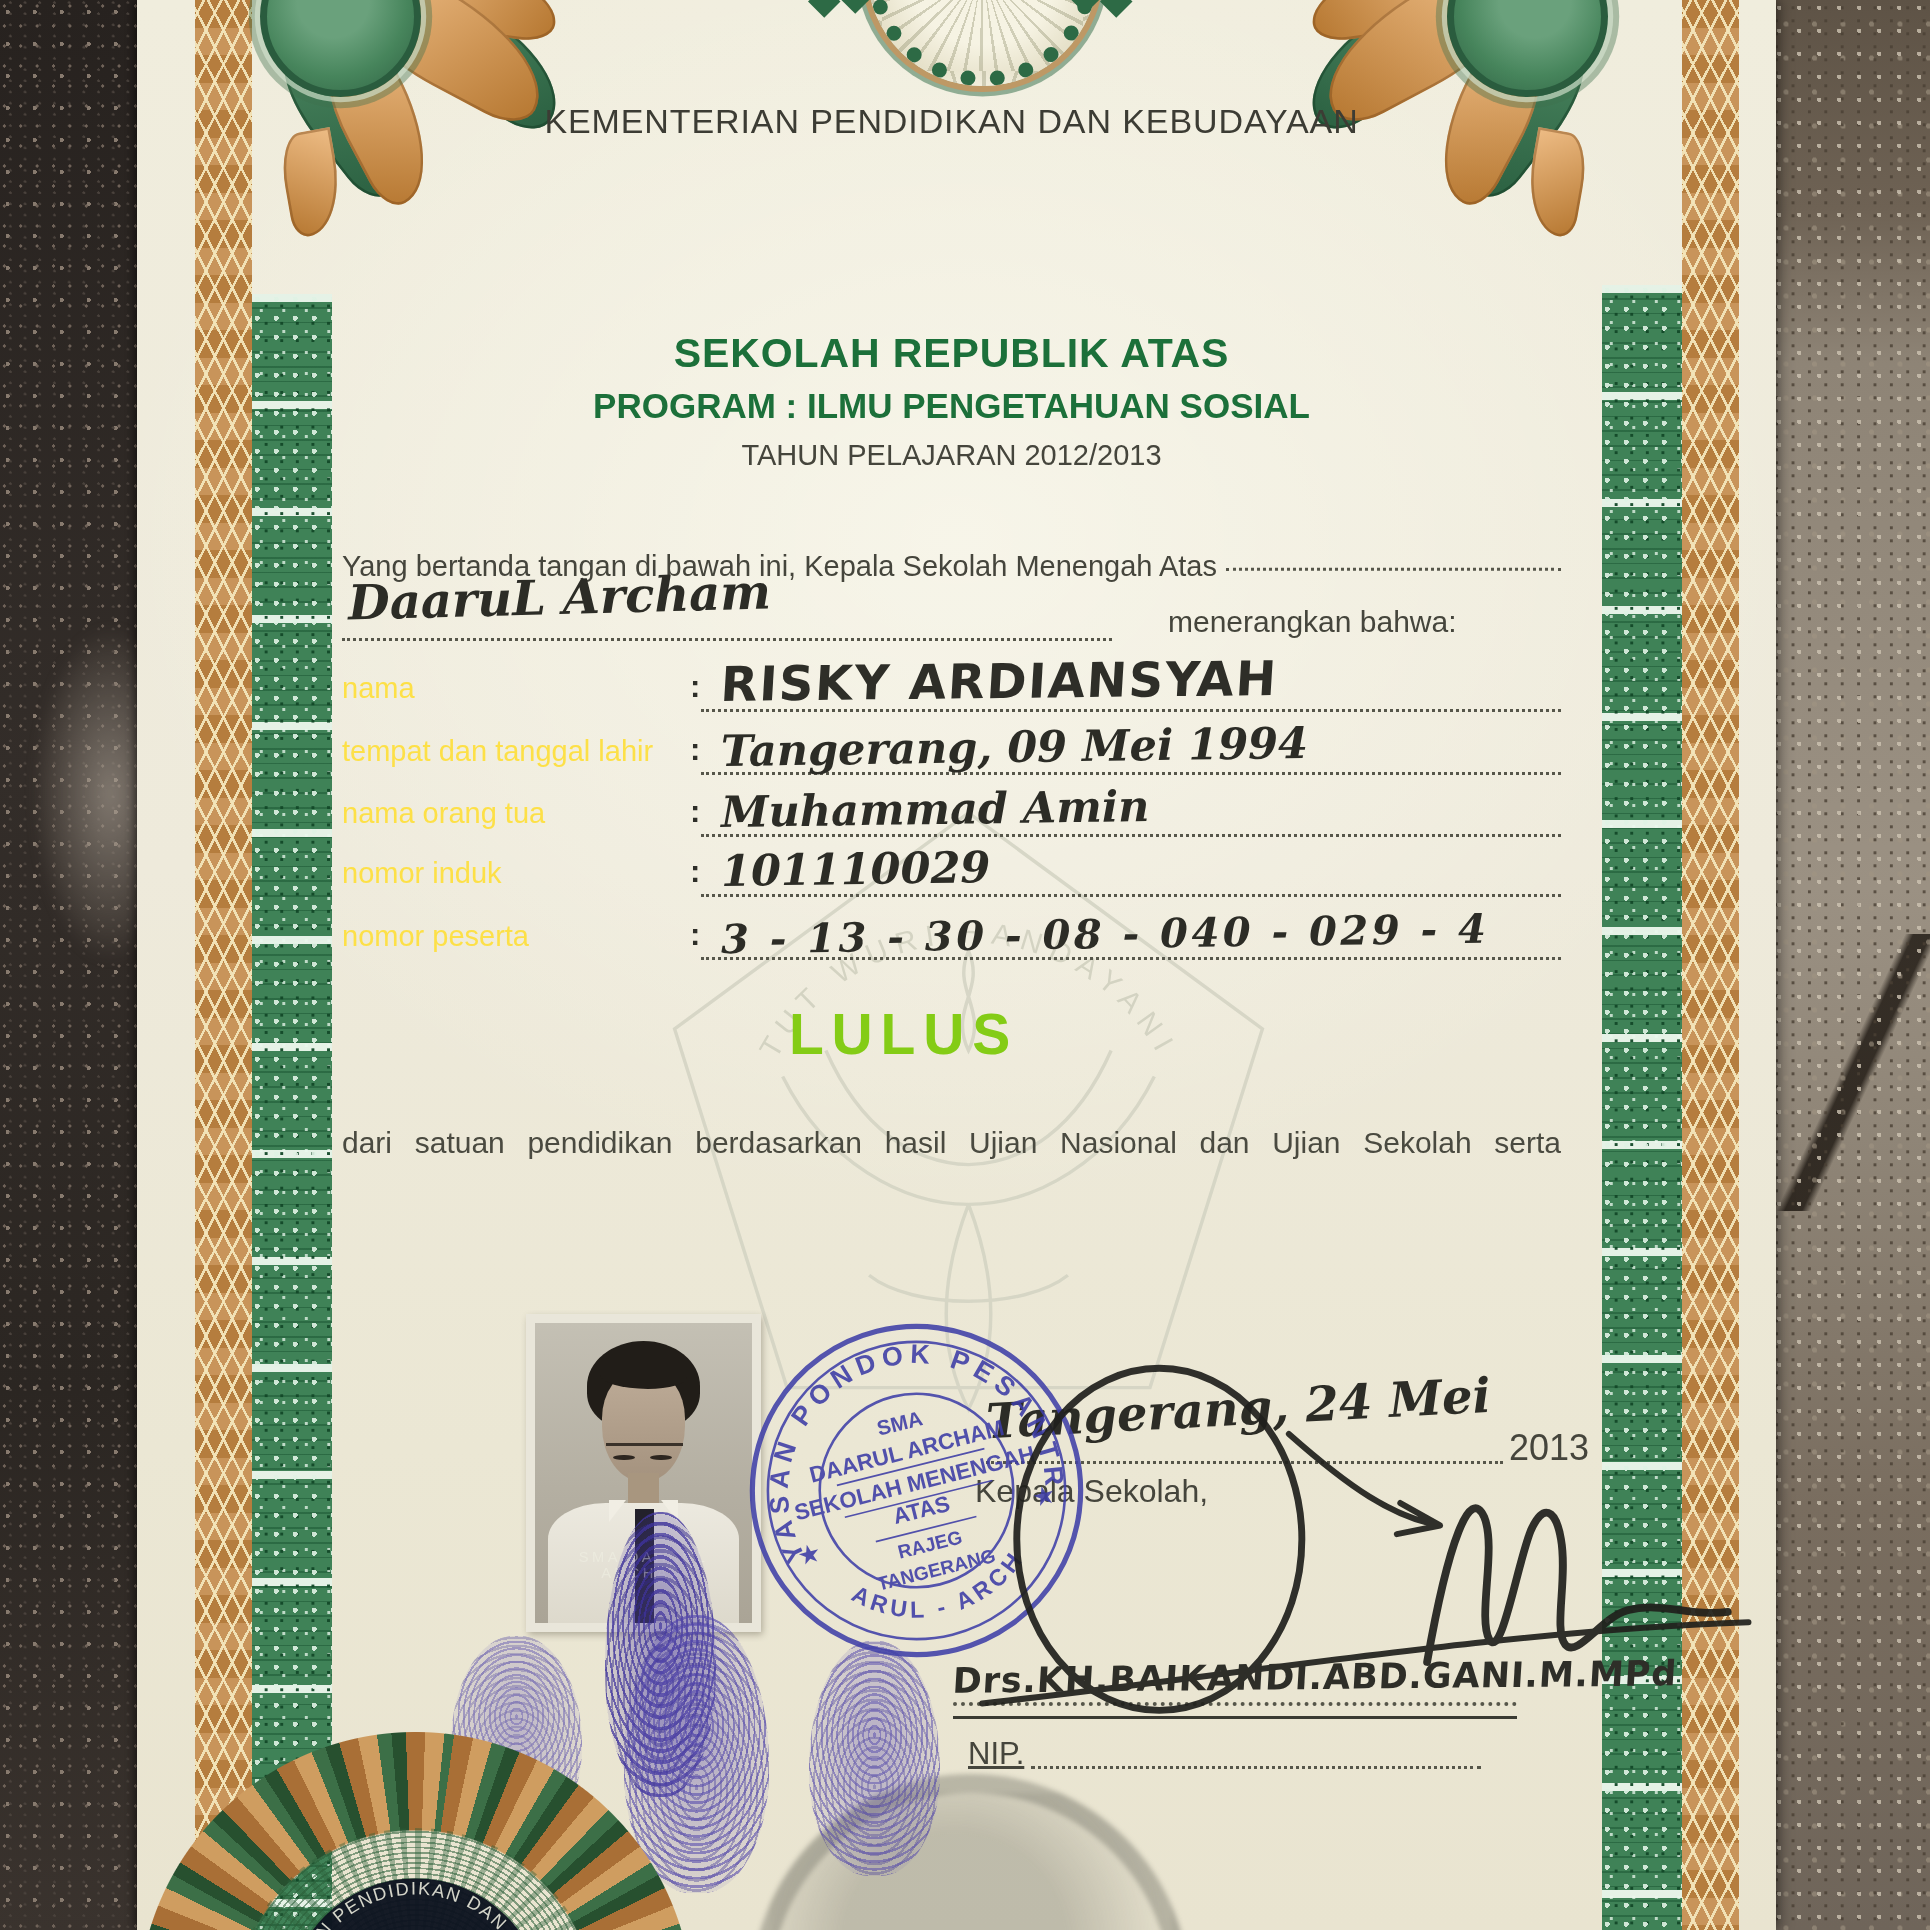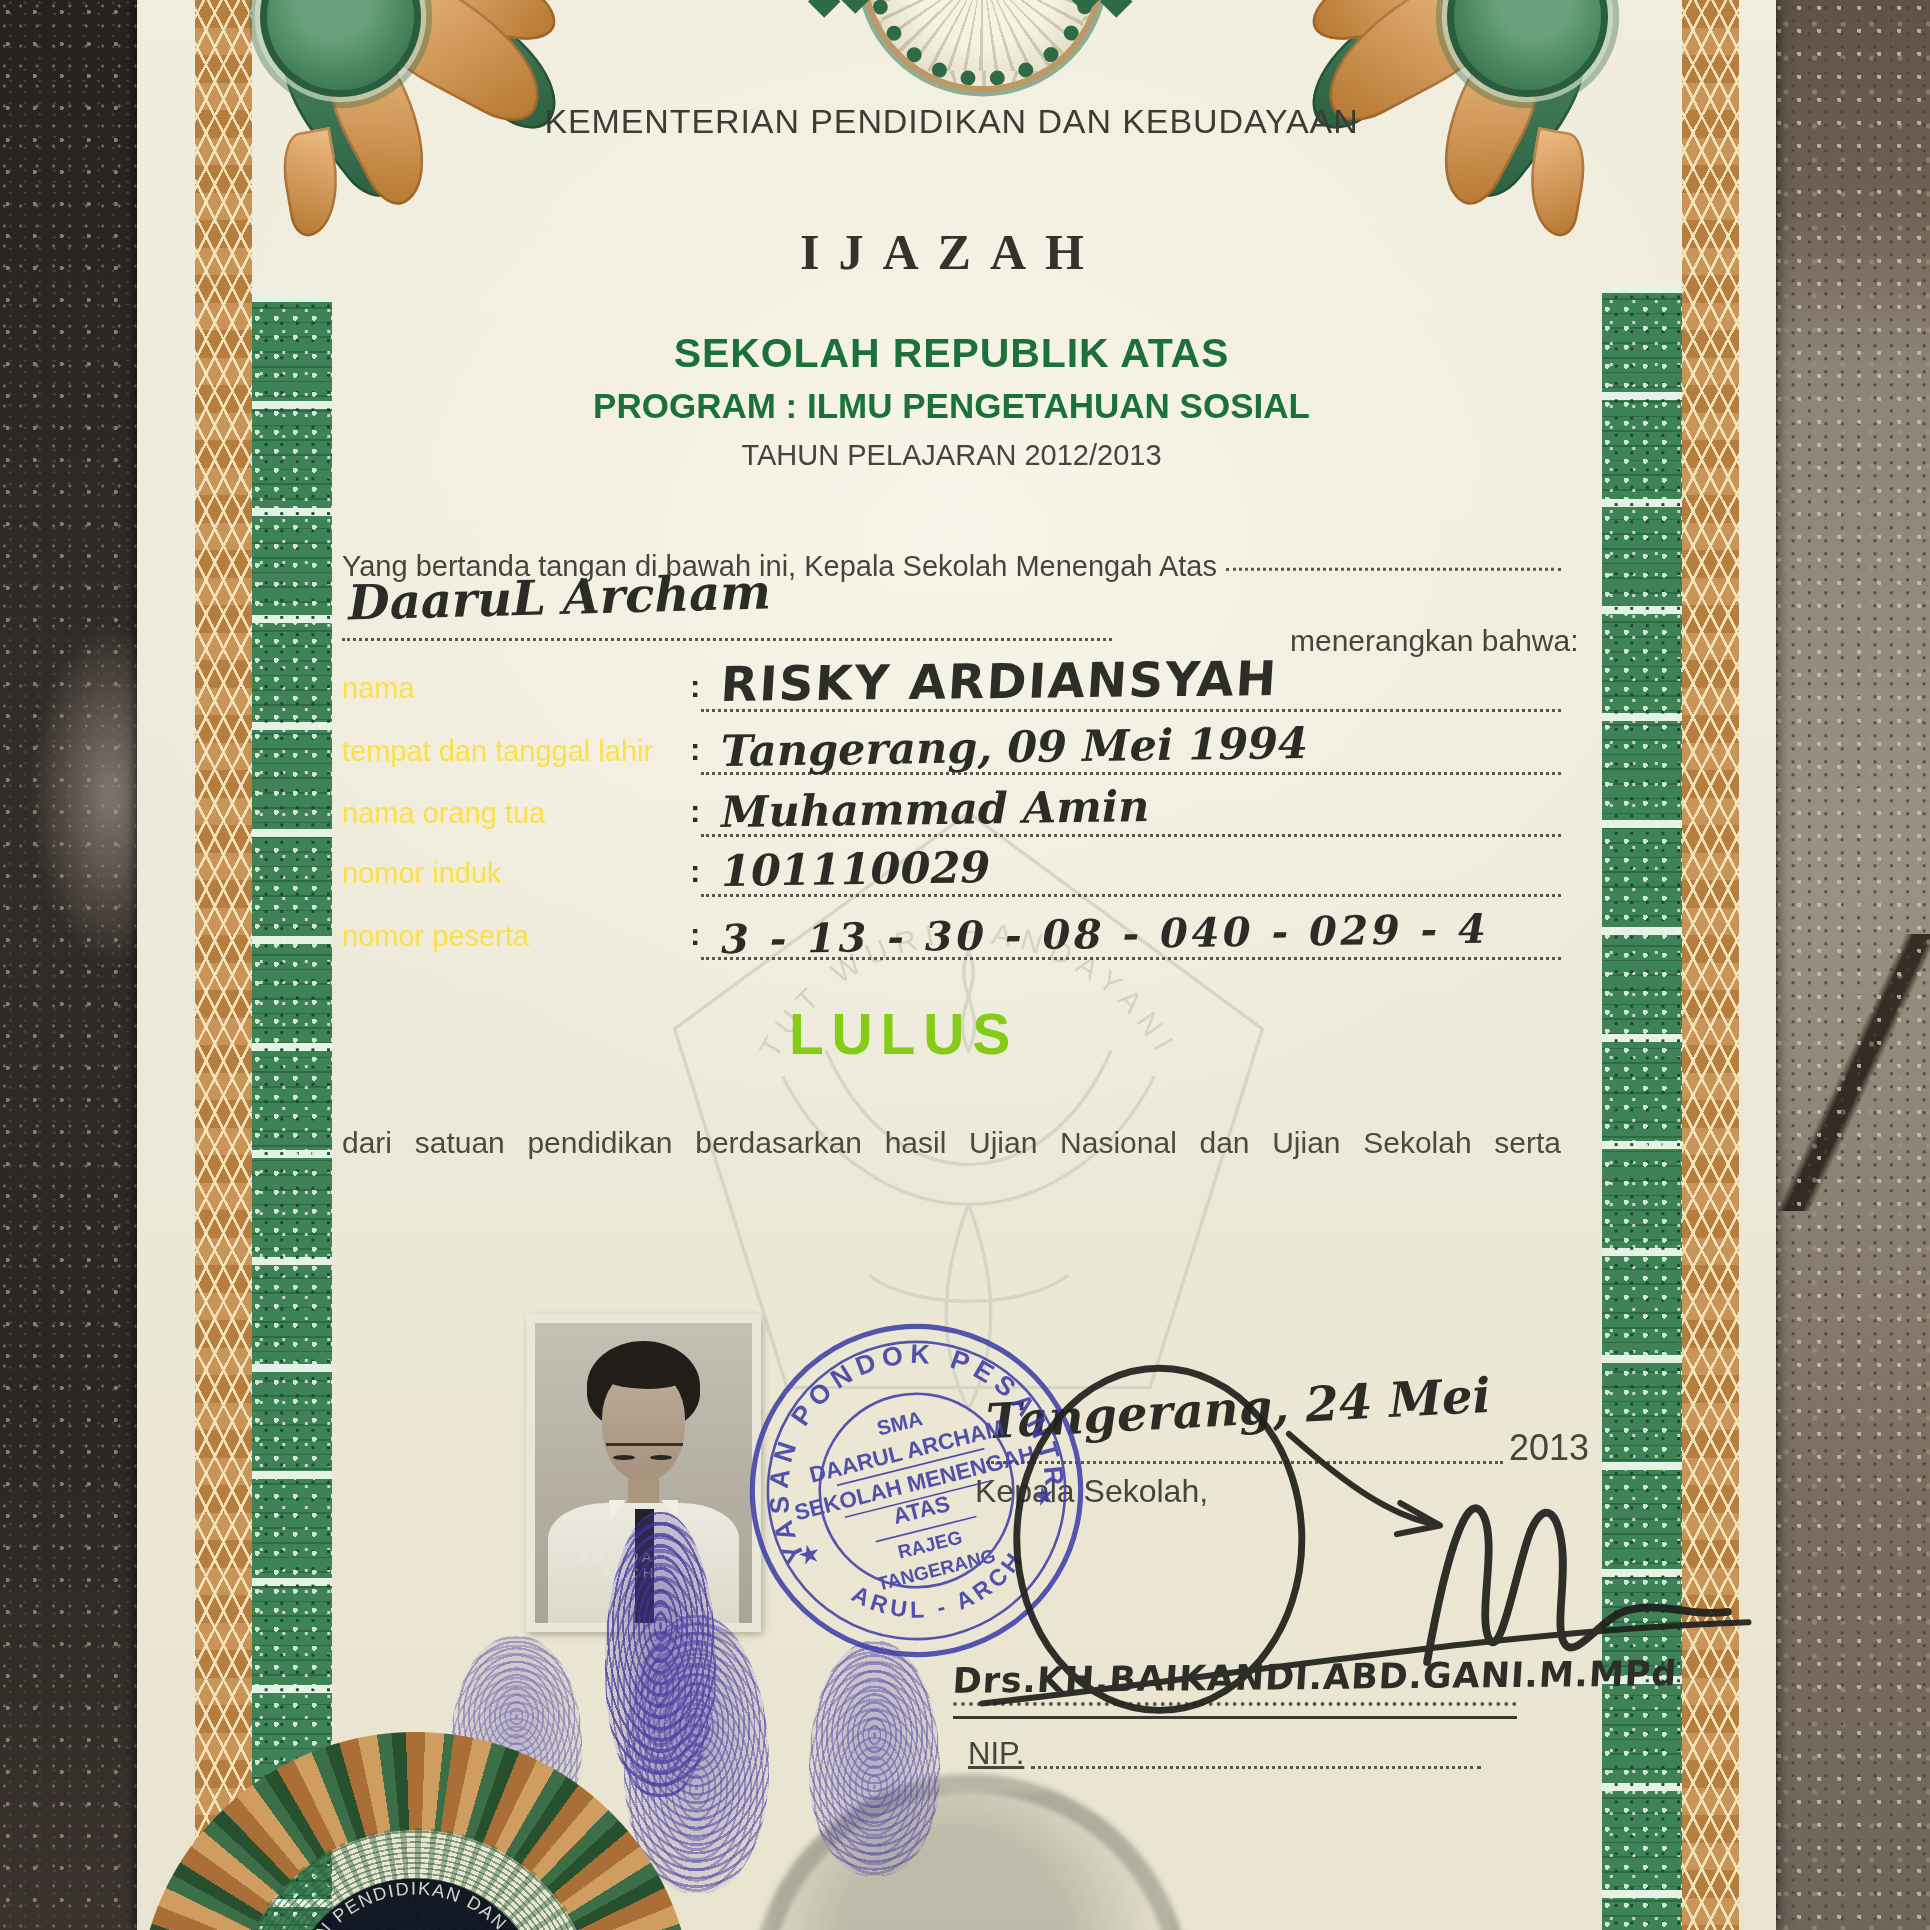--- a/index.html
+++ b/index.html
@@ -231,33 +231,32 @@
     </g>
     <defs>
         <path id="wmArc" d="M 130,340 A 250 250 0 0 1 600,340"></path>
       </defs>
     <text font-size="34" letter-spacing="10" fill="#cfcfbe" font-family="Liberation Sans, sans-serif">
       <textPath href="#wmArc" startOffset="50%" text-anchor="middle">TUT WURI HANDAYANI</textPath>
     </text>
   </svg>
 
   <div class="t center ministry" style="top:102px;">KEMENTERIAN PENDIDIKAN DAN KEBUDAYAAN</div>
-  <div class="t center title-ijazah" style="top:223px;">IJAZAH</div>
   <div class="t center green-h lvl" style="top:330px;">SEKOLAH REPUBLIK ATAS</div>
   <div class="t center green-h prg" style="top:386px;">PROGRAM  : ILMU PENGETAHUAN SOSIAL</div>
   <div class="t center year" style="top:439px;">TAHUN PELAJARAN 2012/2013</div>
 
   <div class="introw" style="top:550px;">
     <span class="lbl">Yang bertanda tangan di bawah ini, Kepala Sekolah Menengah Atas</span>
     <span class="fill"></span>
   </div>
 
   <div class="t hand-script" style="left:348px;top:569px;font-size:48px;transform:rotate(-1.5deg);">DaaruL Archam</div>
   <div class="dots" style="left:342px;width:770px;top:638px;"></div>
-  <div class="t lbl" style="left:1290px;top:605px;font-size:30px;margin-top:19px;">menerangkan bahwa:</div>
+  <div class="t lbl" style="left:1168px;top:605px;font-size:30px;">menerangkan bahwa:</div>
 
   <div class="frow" style="top:650px;">
     <span class="f-label">nama</span>
     <span class="f-colon">:</span>
     <div class="f-line"></div>
     <span class="f-value hand-caps v-caps">RISKY ARDIANSYAH</span>
   </div>
   <div class="frow" style="top:713px;">
     <span class="f-label">tempat dan tanggal lahir</span>
     <span class="f-colon">:</span>

